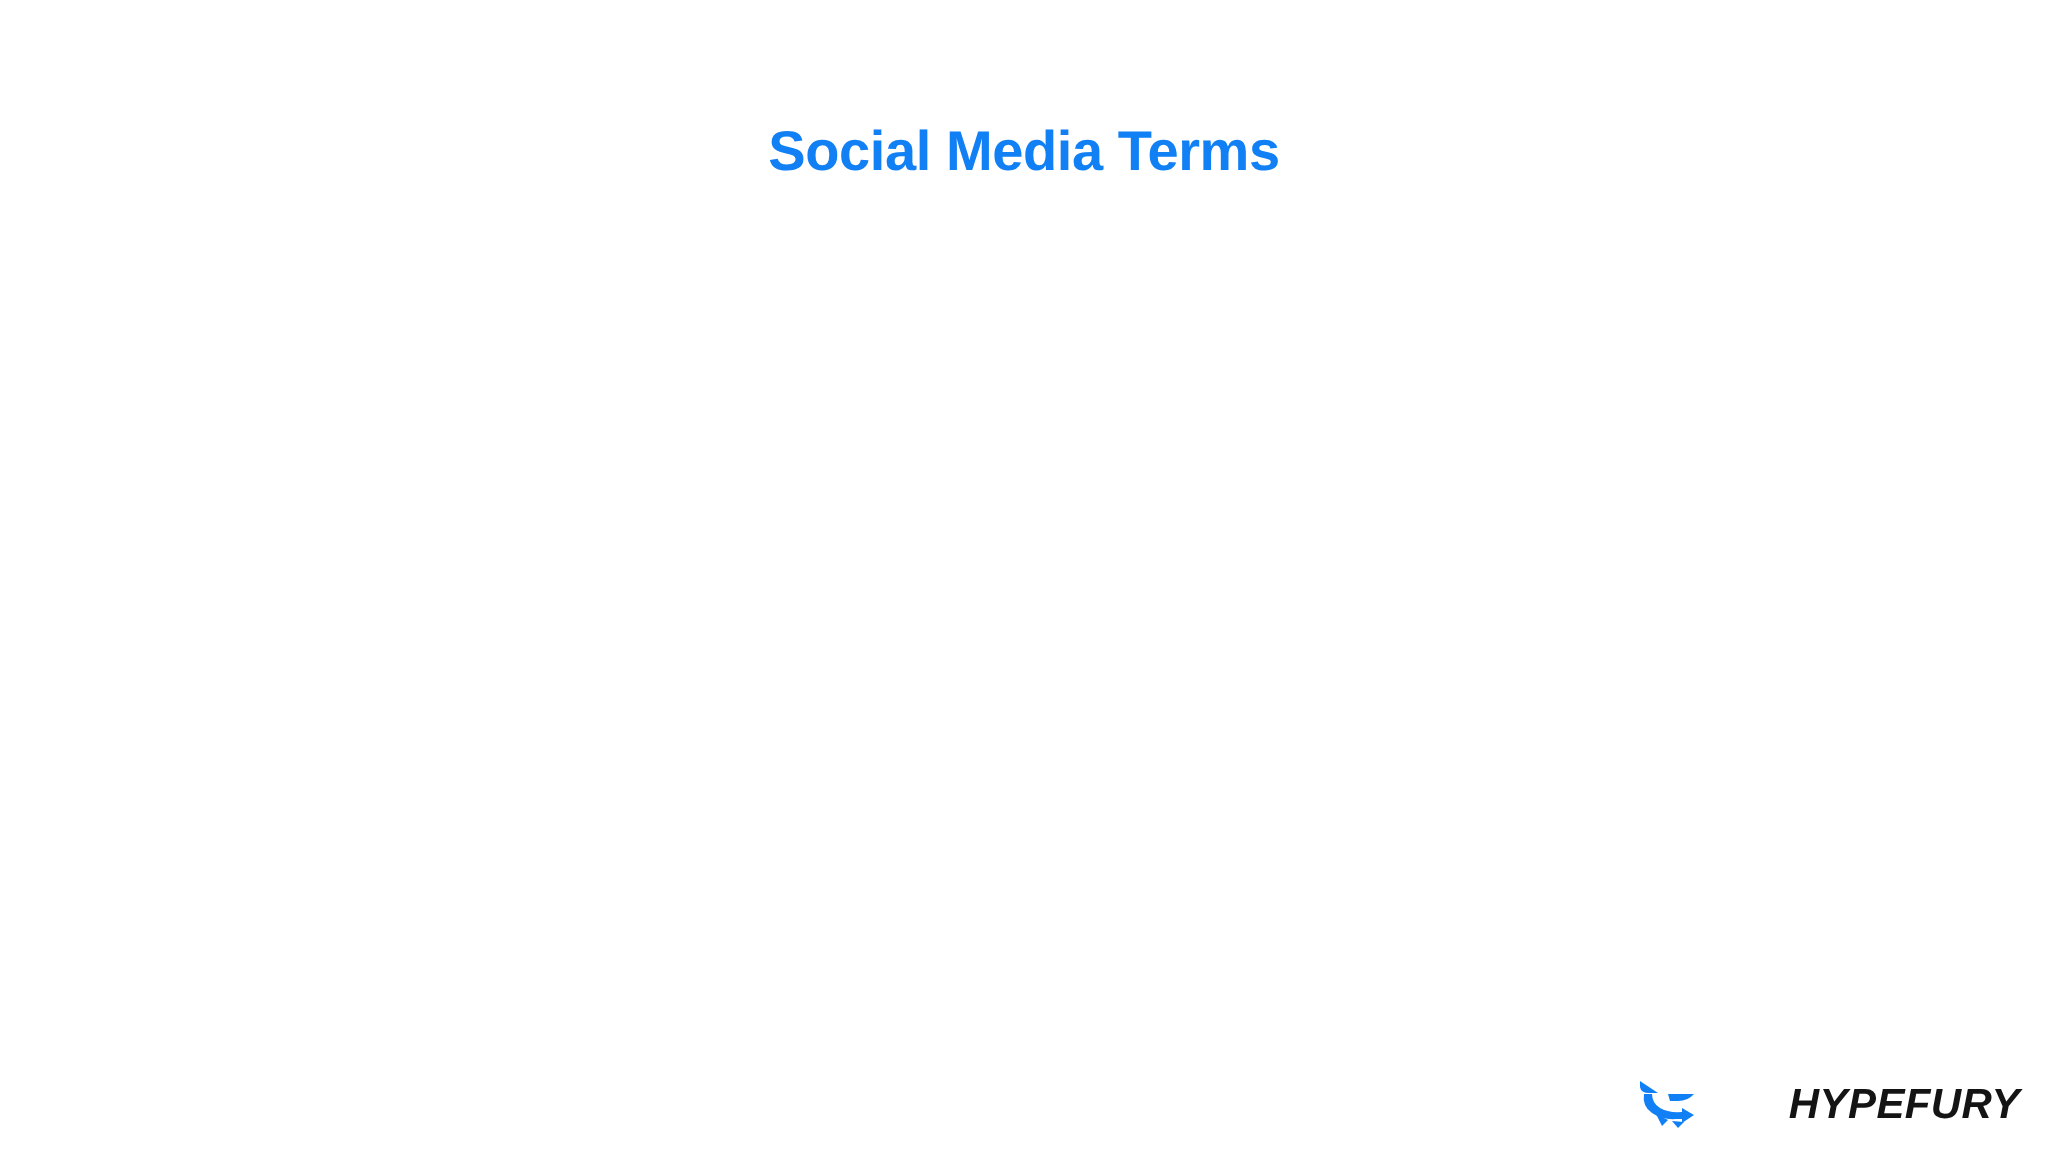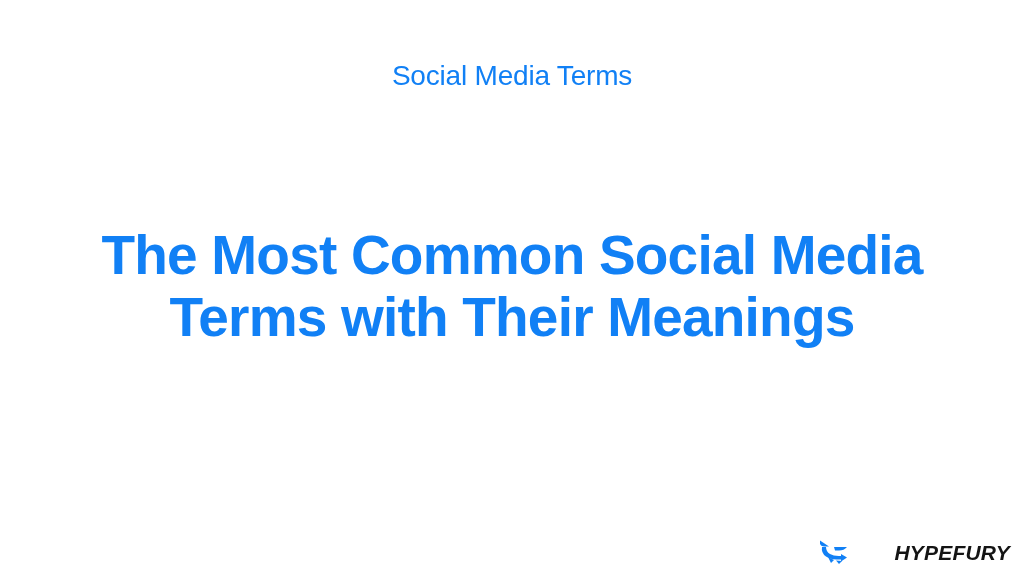--- a/index.html
+++ b/index.html
@@ -22,21 +22,21 @@
   }
 
   
   .eyebrow {
     position: absolute;
     top: 56px;
     left: 0;
     width: 1024px;
     text-align: center;
     font-size: 28px;
-    font-weight: normal;
+    font-weight: bold;
     line-height: 40px;
     letter-spacing: -0.2px;
     color: #1180f5;
     white-space: nowrap;
   }
 
   
   .headline {
     position: absolute;
     top: 224px;
@@ -81,24 +81,20 @@
     margin-left: 39px;
   }
 </style>
 </head>
 <body>
 
 <div class="slide">
 
   <div class="eyebrow">Social Media Terms</div>
 
-  <div class="headline">
-    <span class="hl-line">The Most Common Social Media</span>
-    <span class="hl-line">Terms with Their Meanings</span>
-  </div>
 
   <div class="logo">
     <svg class="logo-mark" viewBox="0 0 58 52" aria-hidden="true">
       <path fill="#1180f5" d="M2 3 L20 15 L11 15 Q3 15 2 9 Z"></path>
       <path fill="#1180f5" d="M6 16 Q4 28 14 35 Q24 42 38 41 L44 41 L44 45 L56 37 L44 30 L44 34 Q30 35 22 30 Q14 25 14 16 Z"></path>
       <path fill="#1180f5" d="M30 16 L56 16 Q50 23 40 23 L32 23 Z"></path>
       <path fill="#1180f5" d="M18 36 L24 48 L30 42 Z"></path>
       <path fill="#1180f5" d="M34 43 L40 50 L46 44 Z"></path>
     </svg>
     <span class="logo-word">HYPEFURY</span>

